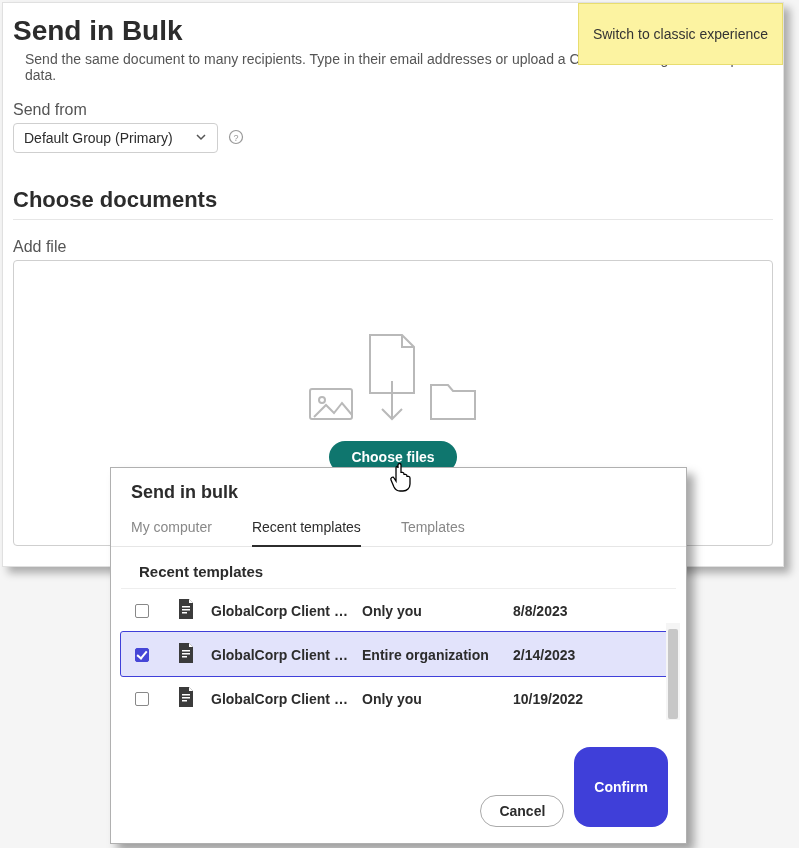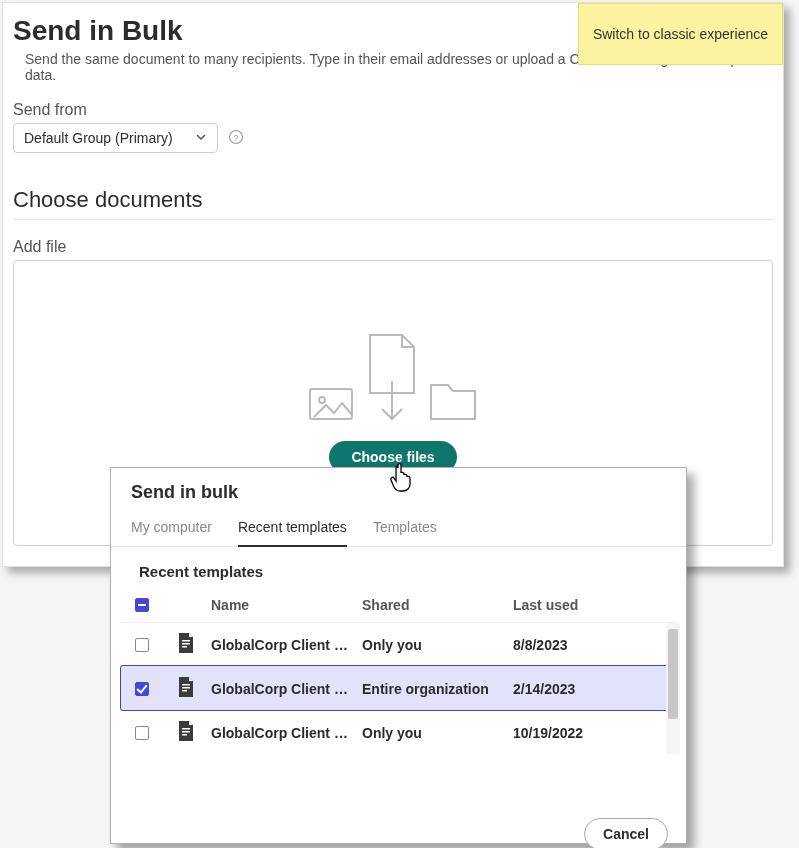--- a/index.html
+++ b/index.html
@@ -11,38 +11,38 @@
 
     .page-title { font-size: 28px; font-weight: 600; margin: 12px 0 4px 0; color: #2c2c2c; }
     .page-sub   { font-size: 14px; color: #555; margin: 0 0 18px 12px; }
 
     .field-label { font-size: 16px; color: #555; margin-bottom: 4px; }
 
     .dropdown { display: inline-flex; align-items: center; border: 1px solid #cfcfcf; border-radius: 4px; padding: 6px 10px; font-size: 14px; color: #2c2c2c; background: #fff; }
     .dropdown .chev { margin-left: 22px; }
     .help-icon { margin-left: 10px; color: #888; font-size: 14px; }
 
-    .section-title { font-size: 22px; font-weight: 400; color: #2c2c2c; margin: 34px 0 6px 0; }
+    .section-title { font-size: 22px; font-weight: 700; color: #2c2c2c; margin: 34px 0 6px 0; }
     .hr { border: none; border-top: 1px solid #e6e6e6; margin: 6px 0 18px 0; }
 
     .dropzone { border: 1px solid #cfcfcf; border-radius: 4px; height: 286px; display: flex; flex-direction: column; align-items: center; justify-content: center; }
 
     .ds-icons { display: flex; align-items: flex-end; gap: 10px; margin-bottom: 18px; }
     .ds-icons svg { stroke: #b9b9b9; }
 
     .choose-btn { background: #0f766e; color: #fff; border: none; border-radius: 16px; padding: 8px 22px; font-size: 14px; font-weight: 600; cursor: pointer; }
     
     .cursor-hand { position: absolute; left: 389px; top: 462px; z-index: 30; }
     .cursor-hand svg { width: 26px; height: 30px; }
 
     
     .modal { position: absolute; left: 110px; top: 467px; width: 577px; height: 377px; background: #fff; border: 1px solid #b0b0b0; box-shadow: 7px 7px 9px rgba(0,0,0,0.35); z-index: 10; padding: 14px 0 0 0; display:flex; flex-direction:column;}
     .modal-title { font-size: 18px; font-weight: 600; color: #2c2c2c; padding: 0 20px 6px 20px; }
 
-    .tabs { display: flex; gap: 26px; padding: 6px 20px 0 20px; border-bottom: 1px solid #e6e6e6; }
+    .tabs { display: flex; gap: 40px; padding: 6px 20px 0 20px; border-bottom: 1px solid #e6e6e6; }
     .tab { font-size: 14px; color: #888; padding: 4px 0 10px 0; cursor: pointer; }
     .tab.active { color: #2c2c2c; border-bottom: 2px solid #2c2c2c; margin-bottom: -1px; }
 
     .list-title { font-size: 15px; font-weight: 600; color: #2c2c2c; padding: 16px 28px 8px 28px; }
 
     .list-area { margin: 0 10px; position: relative; }
 
     .thead, .trow { display: grid; grid-template-columns: 48px 34px 1fr 1fr 1fr; align-items: center; padding: 9px 12px 9px 8px; font-size: 14px; }
     .thead { color: #555; font-weight: 600; }
     .trow { border-top: 1px solid #eee; color: #2c2c2c; font-weight: bold; }
@@ -127,27 +127,20 @@
 
   <div class="tabs">
     <div class="tab">My computer</div>
     <div class="tab active">Recent templates</div>
     <div class="tab">Templates</div>
   </div>
 
   <div class="list-title">Recent templates</div>
 
   <div class="list-area">
-    <div class="thead">
-      <span class="chk indet"></span>
-      <span></span>
-      <span>Name</span>
-      <span>Shared</span>
-      <span>Last used</span>
-    </div>
 
     <div class="trow">
       <span class="chk"></span>
       <span><svg class="doc-icon" viewBox="0 0 18 22">
             <path d="M2 1 H12 L16 5 V21 H2 Z" fill="#3b3b3b"></path>
             <path d="M12 1 V5 H16" fill="#fff"></path>
             <rect x="5" y="8" width="8" height="1.5" fill="#fff"></rect>
             <rect x="5" y="11" width="8" height="1.5" fill="#fff"></rect>
             <rect x="5" y="14" width="5" height="1.5" fill="#fff"></rect>
           </svg></span>
@@ -184,14 +177,15 @@
       <span>10/19/2022</span>
     </div>
 
     <div class="scroll-track">
       <div class="scroll-thumb"></div>
     </div>
   </div>
 
   <div class="modal-footer">
     <button class="btn-cancel">Cancel</button>
+    <button class="btn-confirm">Confirm</button>
   </div>
 </div>
 
 </body></html>

